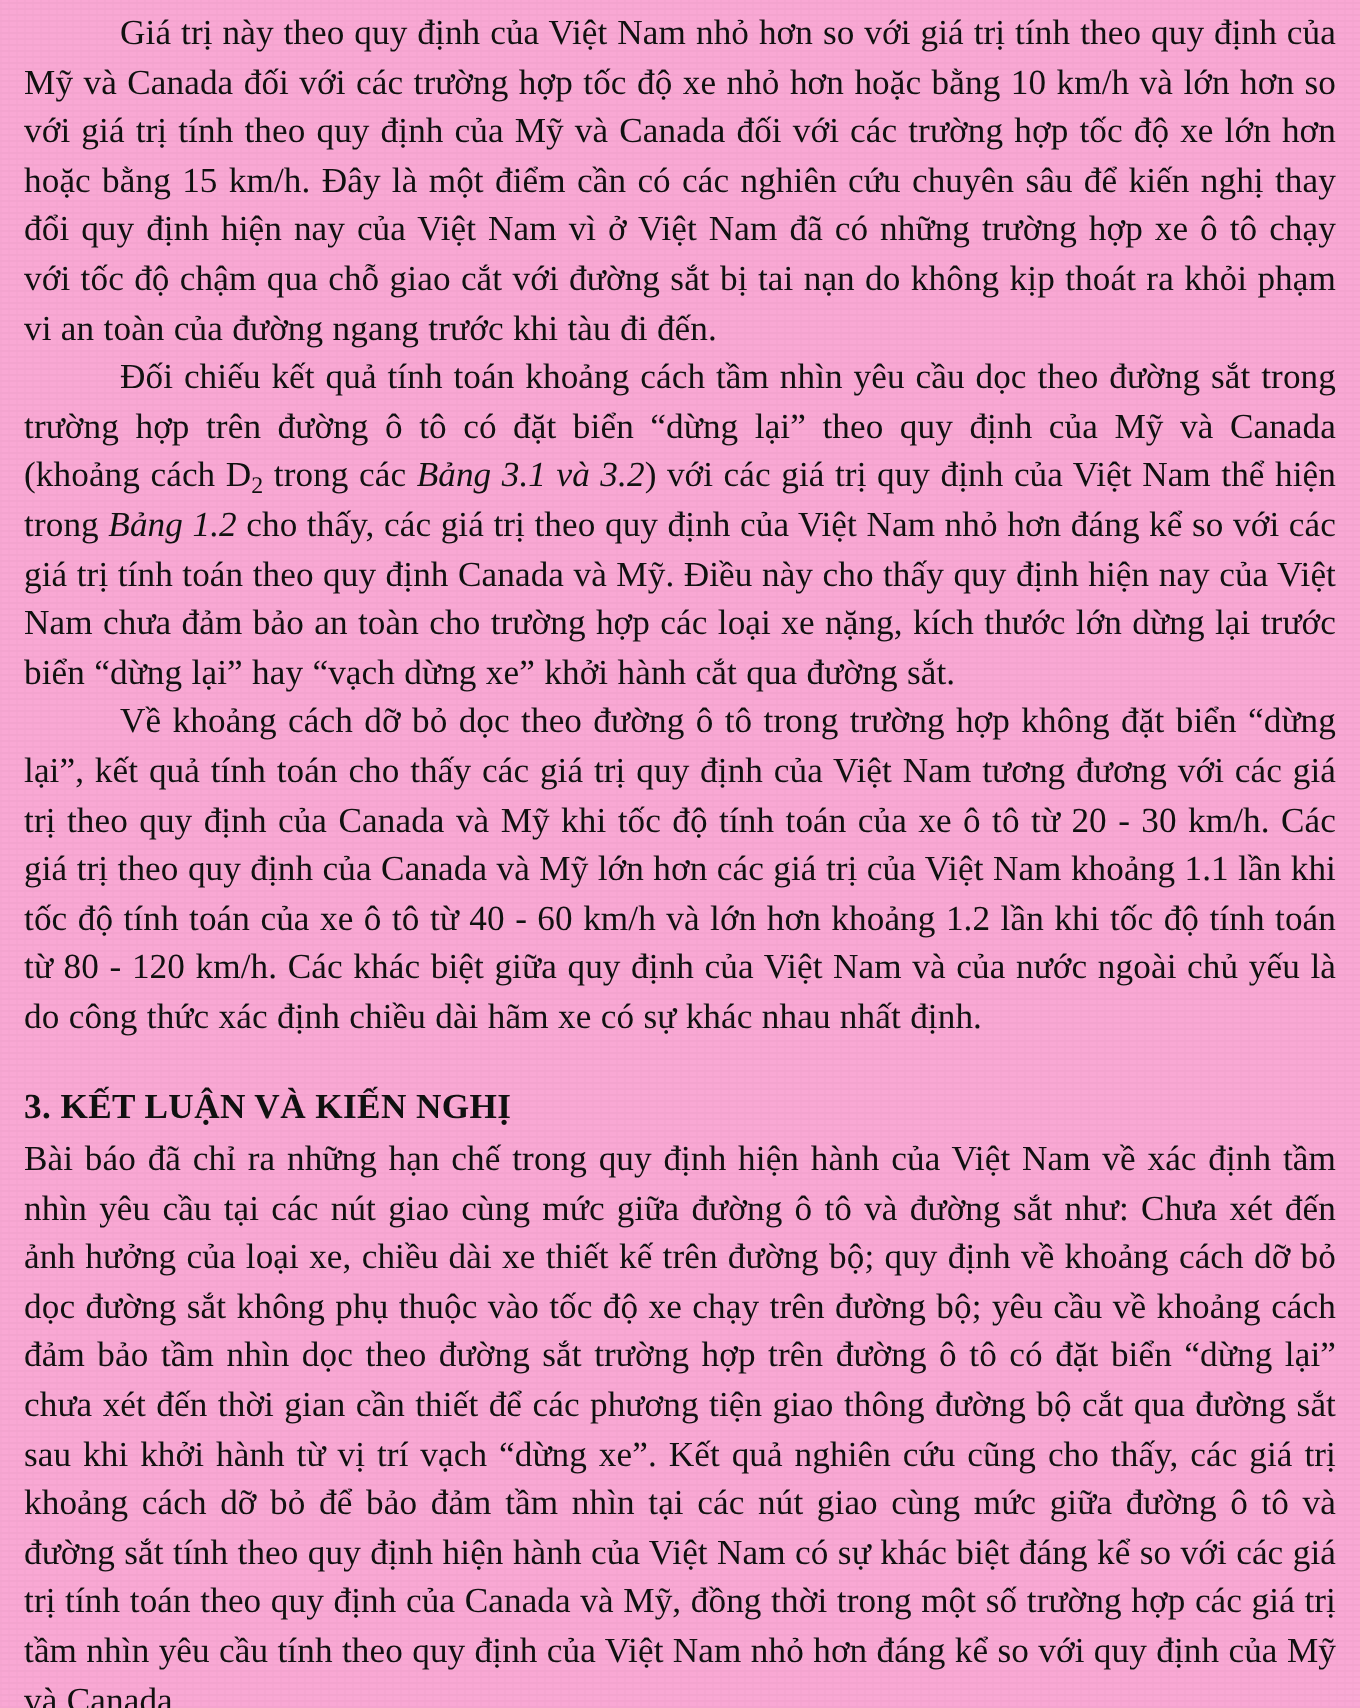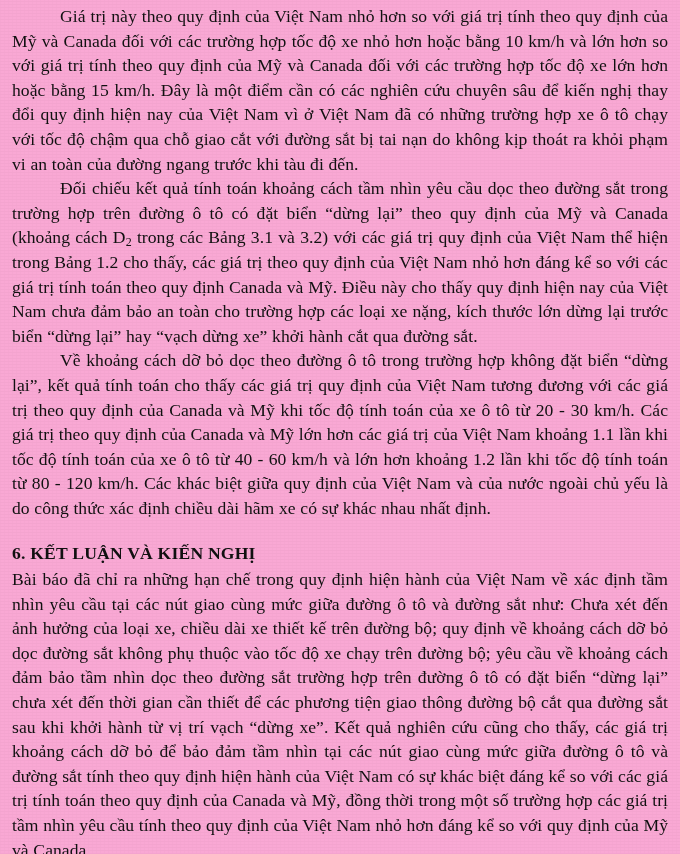--- a/index.html
+++ b/index.html
@@ -60,20 +60,21 @@
 
   .gap-before-heading {
     height: 21px;
   }
 
   .gap-after-heading {
     height: 1px;
   }
 
   .ital {
+    font-style: italic;
   }
 
   sub {
     font-size: 0.68em;
     line-height: 0;
     vertical-align: -0.28em;
   }
 
   
   #scan-texture {
@@ -94,21 +95,21 @@
   <div id="content">
 
     <p class="para">Giá trị này theo quy định của Việt Nam nhỏ hơn so với giá trị tính theo quy định của Mỹ và Canada đối với các trường hợp tốc độ xe nhỏ hơn hoặc bằng 10 km/h và lớn hơn so với giá trị tính theo quy định của Mỹ và Canada đối với các trường hợp tốc độ xe lớn hơn hoặc bằng 15 km/h. Đây là một điểm cần có các nghiên cứu chuyên sâu để kiến nghị thay đổi quy định hiện nay của Việt Nam vì ở Việt Nam đã có những trường hợp xe ô tô chạy với tốc độ chậm qua chỗ giao cắt với đường sắt bị tai nạn do không kịp thoát ra khỏi phạm vi an toàn của đường ngang trước khi tàu đi đến.</p>
 
     <p class="para"><span>Đối chiếu kết quả tính toán khoảng cách tầm nhìn yêu cầu dọc theo đường sắt trong trường hợp trên đường ô tô có đặt biển “dừng lại” theo quy định của Mỹ và Canada (khoảng cách D</span><sub>2</sub><span> trong các </span><span class="ital">Bảng 3.1 và 3.2</span><span>) với các giá trị quy định của Việt Nam thể hiện trong </span><span class="ital">Bảng 1.2</span><span> cho thấy, các giá trị theo quy định của Việt Nam nhỏ hơn đáng kể so với các giá trị tính toán theo quy định Canada và Mỹ. Điều này cho thấy quy định hiện nay của Việt Nam chưa đảm bảo an toàn cho trường hợp các loại xe nặng, kích thước lớn dừng lại trước biển “dừng lại” hay “vạch dừng xe” khởi hành cắt qua đường sắt.</span></p>
 
     <p class="para">Về khoảng cách dỡ bỏ dọc theo đường ô tô trong trường hợp không đặt biển “dừng lại”, kết quả tính toán cho thấy các giá trị quy định của Việt Nam tương đương với các giá trị theo quy định của Canada và Mỹ khi tốc độ tính toán của xe ô tô từ 20 - 30 km/h. Các giá trị theo quy định của Canada và Mỹ lớn hơn các giá trị của Việt Nam khoảng 1.1 lần khi tốc độ tính toán của xe ô tô từ 40 - 60 km/h và lớn hơn khoảng 1.2 lần khi tốc độ tính toán từ 80 - 120 km/h. Các khác biệt giữa quy định của Việt Nam và của nước ngoài chủ yếu là do công thức xác định chiều dài hãm xe có sự khác nhau nhất định.</p>
 
     <div class="gap-before-heading"></div>
 
-    <h2 class="section-heading">6. KẾT LUẬN VÀ KIẾN NGHỊ</h2>
+    <h2 class="section-heading">3. KẾT LUẬN VÀ KIẾN NGHỊ</h2>
 
     <div class="gap-after-heading"></div>
 
     <p class="para no-indent">Bài báo đã chỉ ra những hạn chế trong quy định hiện hành của Việt Nam về xác định tầm nhìn yêu cầu tại các nút giao cùng mức giữa đường ô tô và đường sắt như: Chưa xét đến ảnh hưởng của loại xe, chiều dài xe thiết kế trên đường bộ; quy định về khoảng cách dỡ bỏ dọc đường sắt không phụ thuộc vào tốc độ xe chạy trên đường bộ; yêu cầu về khoảng cách đảm bảo tầm nhìn dọc theo đường sắt trường hợp trên đường ô tô có đặt biển “dừng lại” chưa xét đến thời gian cần thiết để các phương tiện giao thông đường bộ cắt qua đường sắt sau khi khởi hành từ vị trí vạch “dừng xe”. Kết quả nghiên cứu cũng cho thấy, các giá trị khoảng cách dỡ bỏ để bảo đảm tầm nhìn tại các nút giao cùng mức giữa đường ô tô và đường sắt tính theo quy định hiện hành của Việt Nam có sự khác biệt đáng kể so với các giá trị tính toán theo quy định của Canada và Mỹ, đồng thời trong một số trường hợp các giá trị tầm nhìn yêu cầu tính theo quy định của Việt Nam nhỏ hơn đáng kể so với quy định của Mỹ và Canada.</p>
 
   </div>
 
   <div id="scan-texture"></div>
 
 </div>

